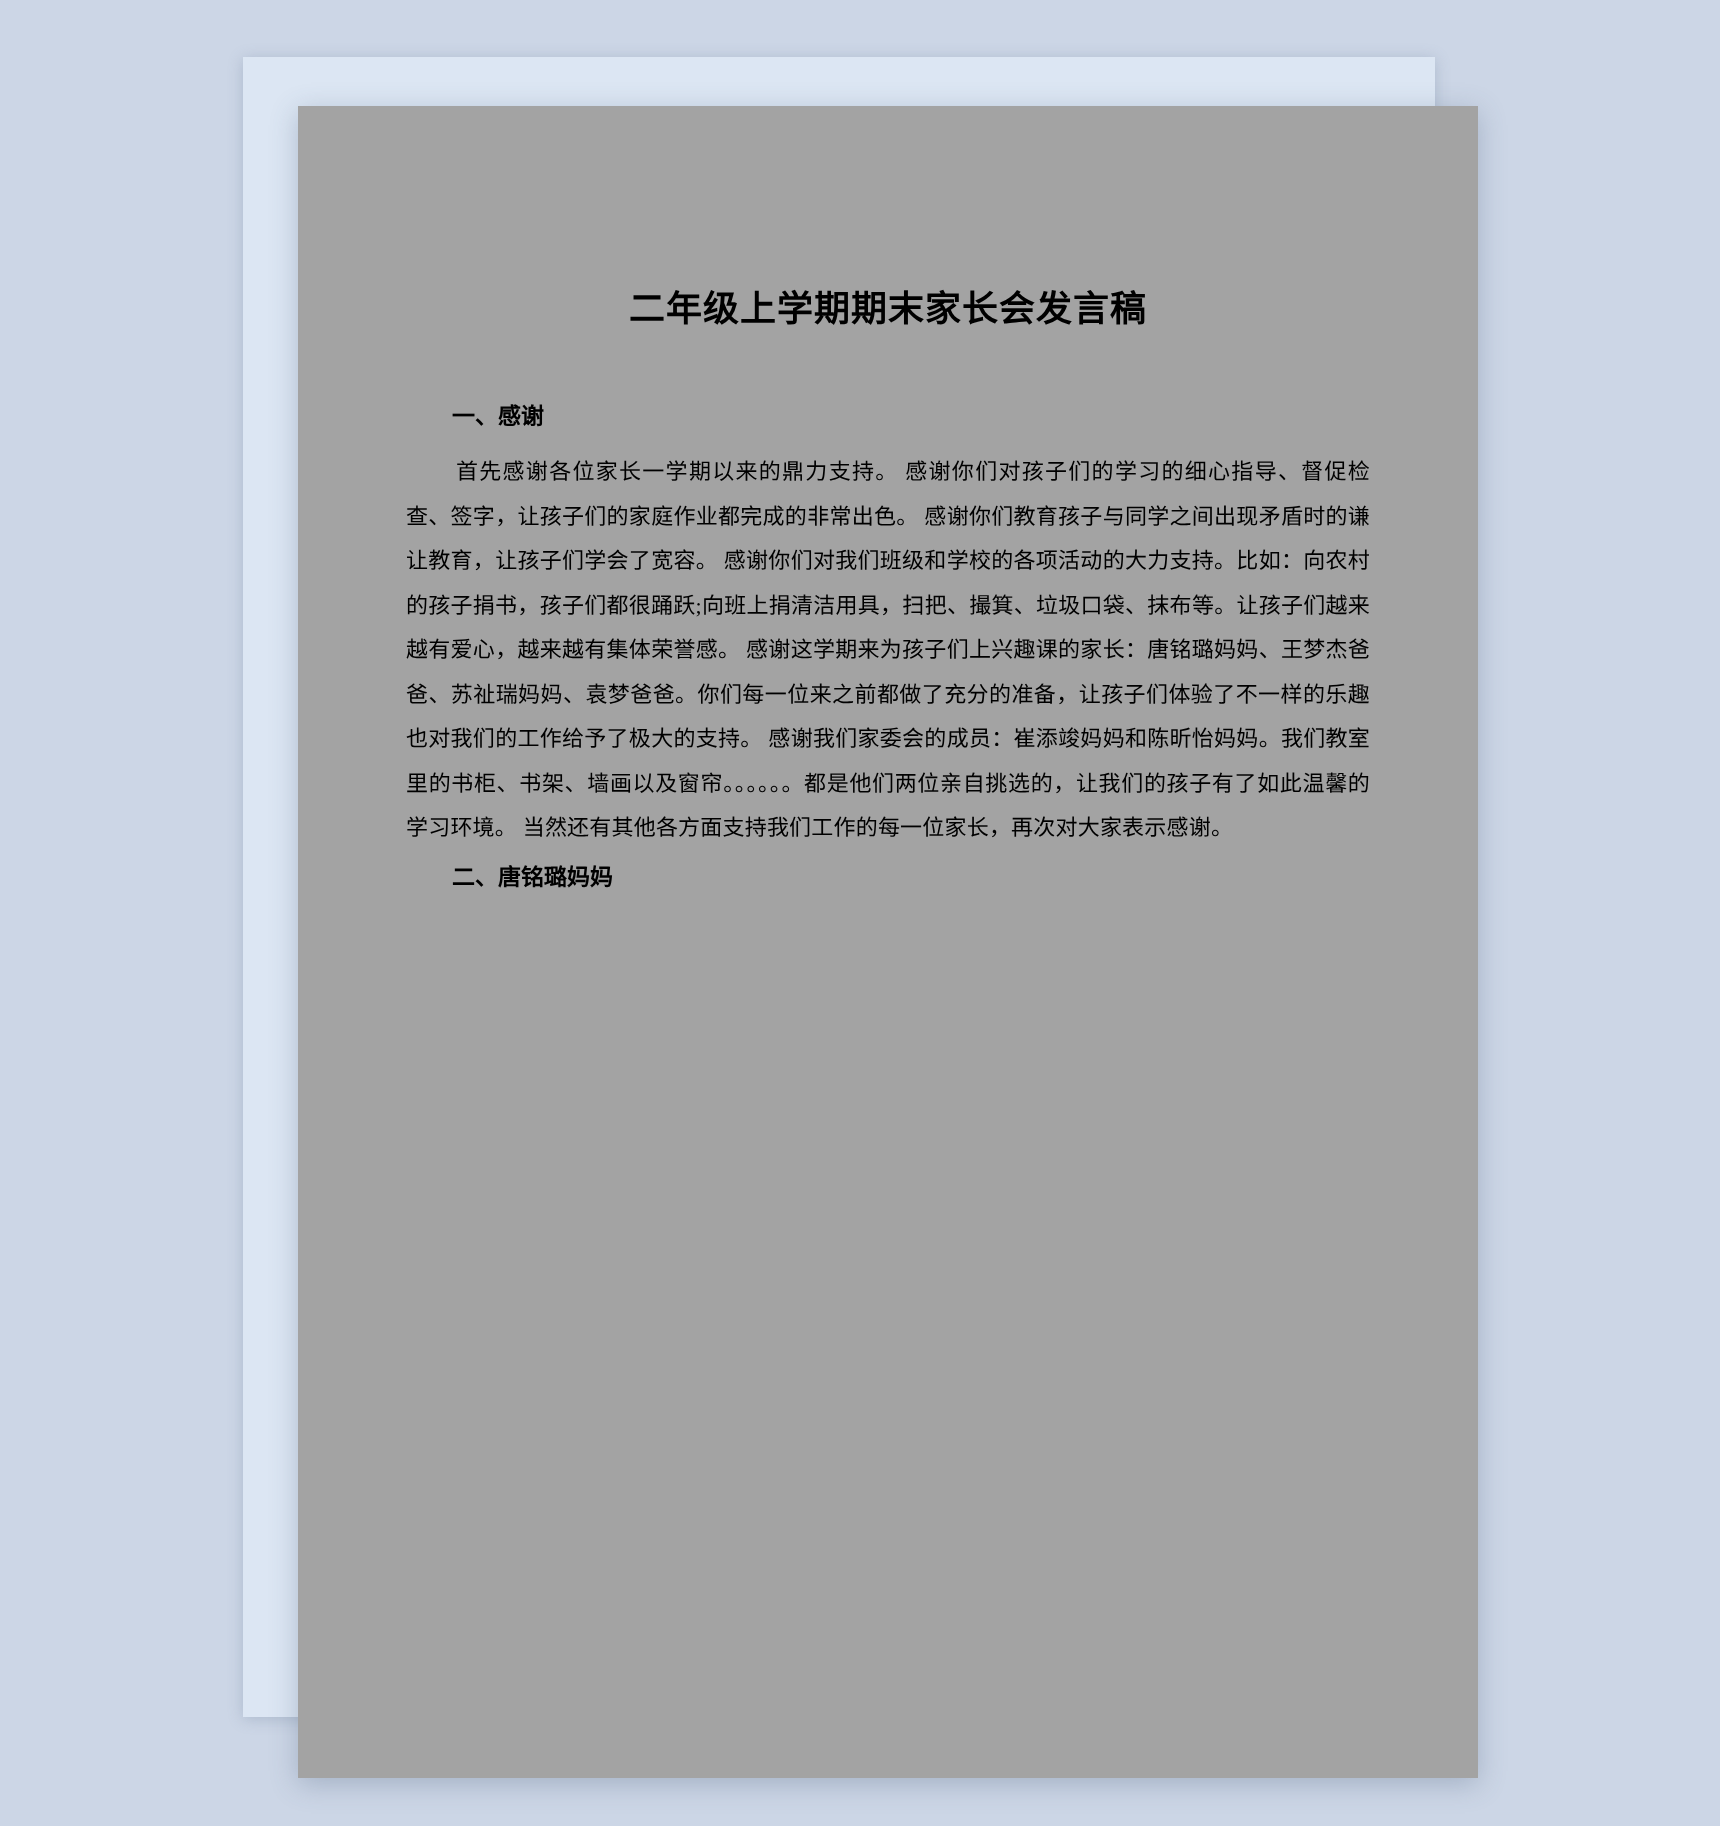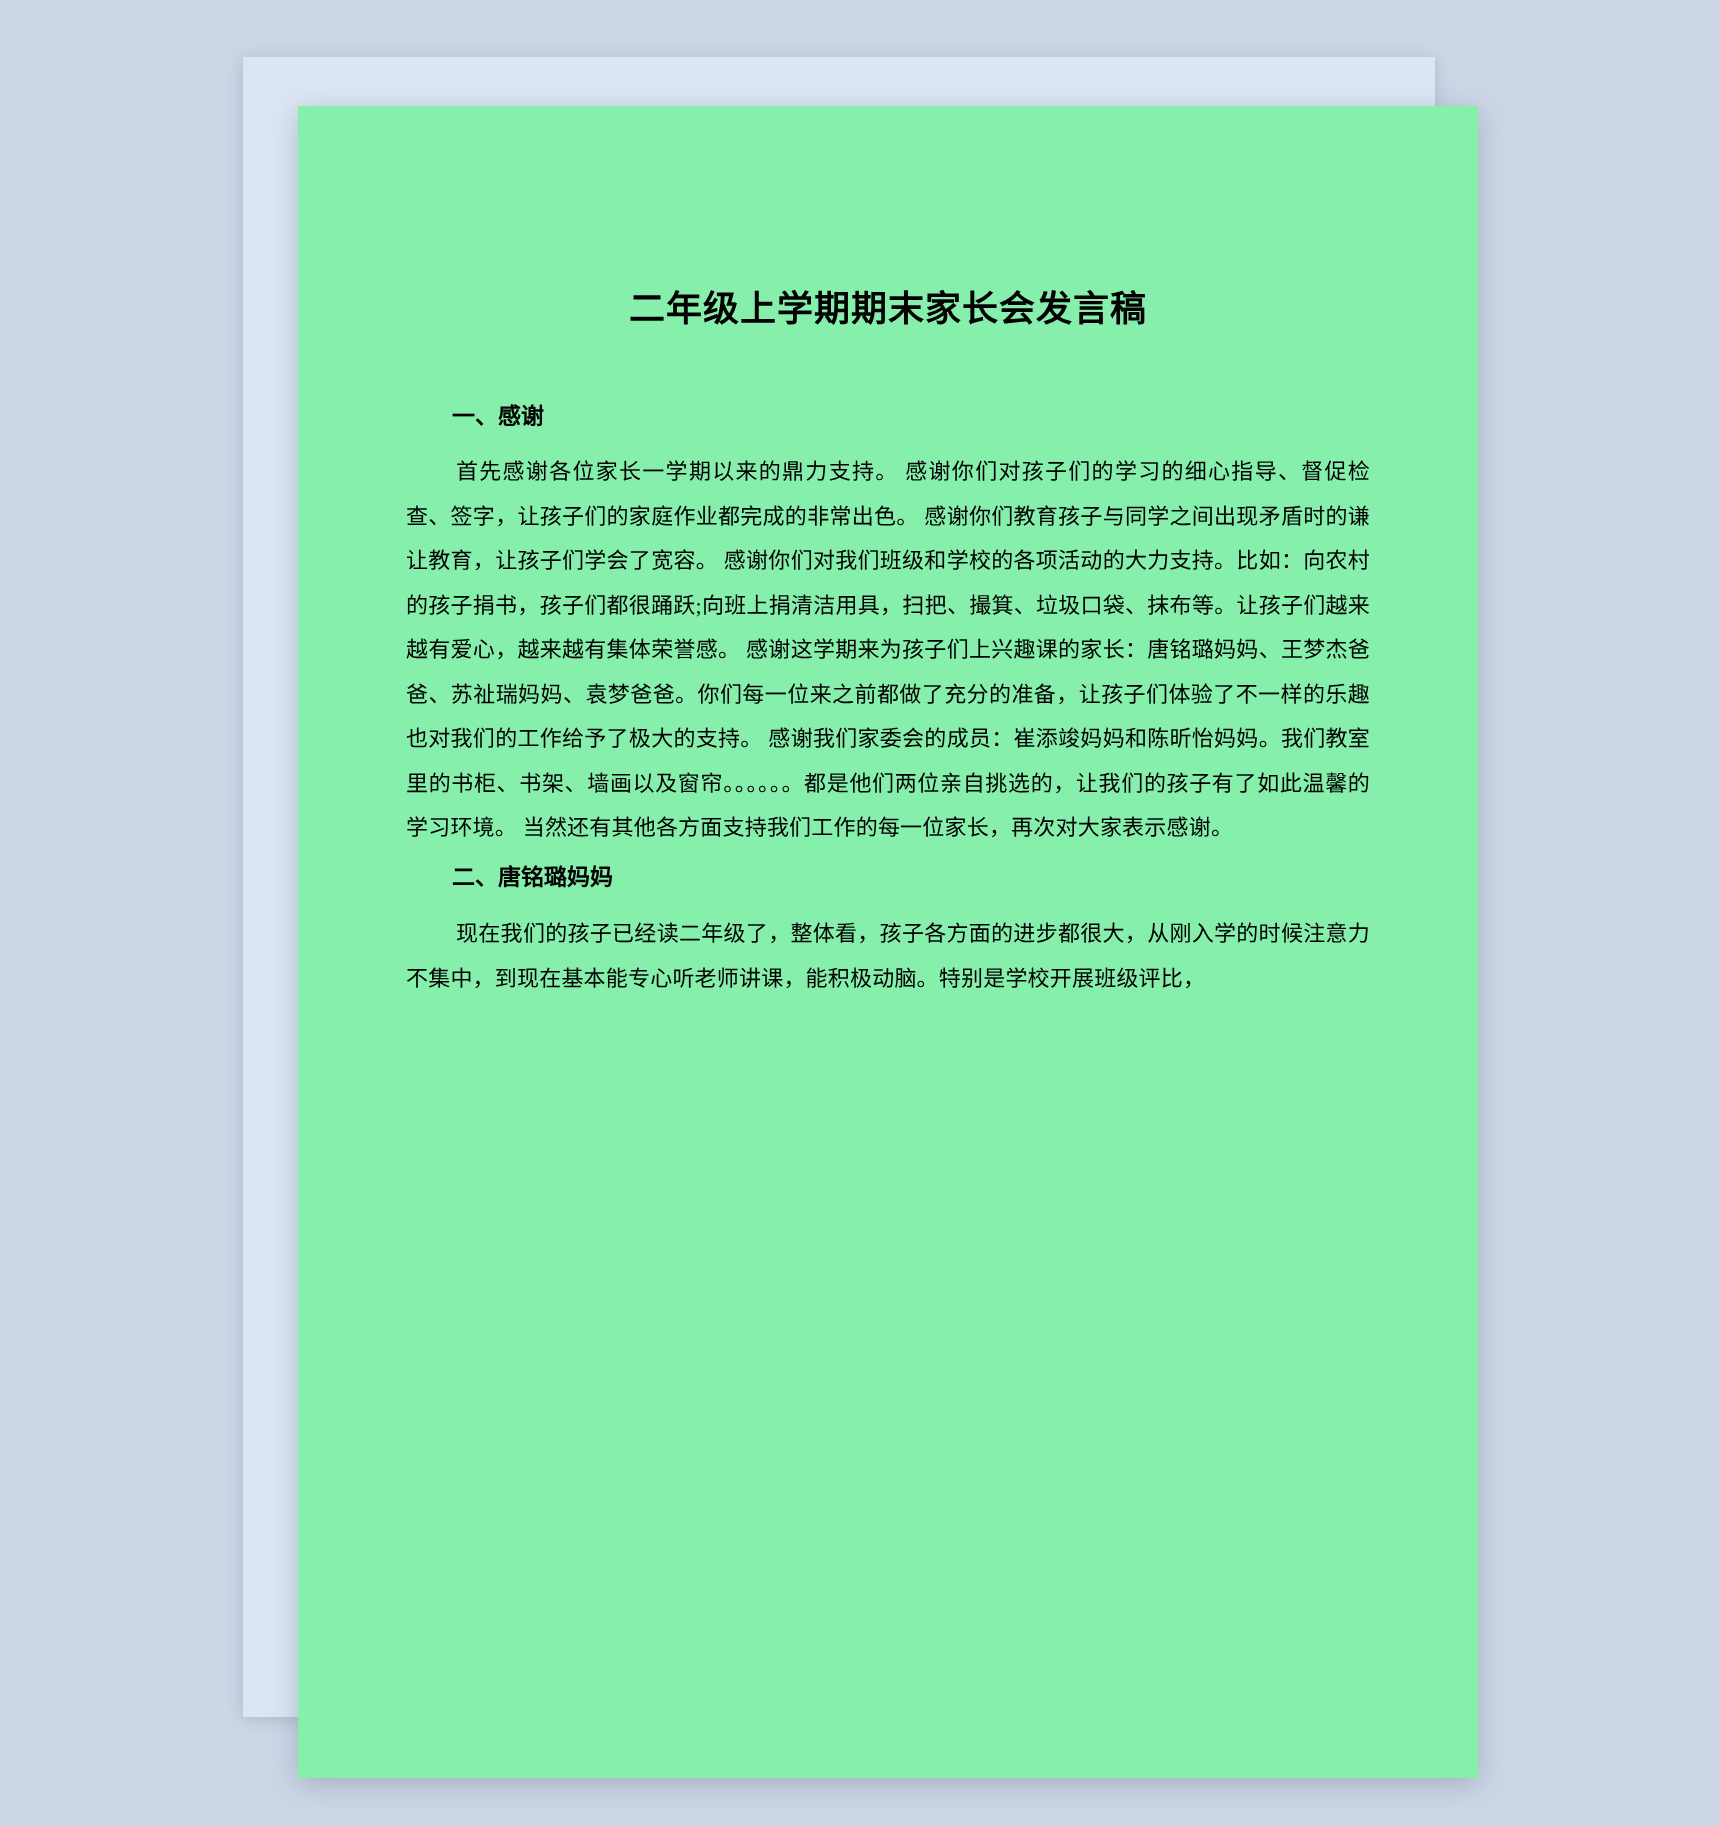--- a/index.html
+++ b/index.html
@@ -31,21 +31,21 @@
     box-shadow: 0 2px 14px rgba(90, 110, 140, 0.28);
   }
 
   
   .page {
     position: absolute;
     left: 298px;
     top: 106px;
     width: 1180px;
     height: 1672px;
-    background: #86efac;
+    background: #a3a3a3;
     box-shadow: 0 6px 26px rgba(70, 90, 120, 0.30);
     box-sizing: border-box;
     padding: 0;
   }
 
   .doc-body {
     position: absolute;
     left: 0;
     top: 0;
     width: 100%;
@@ -102,18 +102,17 @@
     <div class="doc-body">
 
       <h1 class="doc-title">二年级上学期期末家长会发言稿</h1>
 
       <p class="section-heading">一、感谢</p>
 
       <p class="para">首先感谢各位家长一学期以来的鼎力支持。 感谢你们对孩子们的学习的细心指导、督促检查、签字，让孩子们的家庭作业都完成的非常出色。 感谢你们教育孩子与同学之间出现矛盾时的谦让教育，让孩子们学会了宽容。 感谢你们对我们班级和学校的各项活动的大力支持。比如：向农村的孩子捐书，孩子们都很踊跃;向班上捐清洁用具，扫把、撮箕、垃圾口袋、抹布等。让孩子们越来越有爱心，越来越有集体荣誉感。 感谢这学期来为孩子们上兴趣课的家长：唐铭璐妈妈、王梦杰爸爸、苏祉瑞妈妈、袁梦爸爸。你们每一位来之前都做了充分的准备，让孩子们体验了不一样的乐趣也对我们的工作给予了极大的支持。 感谢我们家委会的成员：崔添竣妈妈和陈昕怡妈妈。我们教室里的书柜、书架、墙画以及窗帘。。。。。。都是他们两位亲自挑选的，让我们的孩子有了如此温馨的学习环境。 当然还有其他各方面支持我们工作的每一位家长，再次对大家表示感谢。</p>
 
       <p class="section-heading">二、唐铭璐妈妈</p>
 
-      <p class="para last">现在我们的孩子已经读二年级了，整体看，孩子各方面的进步都很大，从刚入学的时候注意力不集中，到现在基本能专心听老师讲课，能积极动脑。特别是学校开展班级评比，</p>
 
     </div>
   </div>
 
 </div>
 
 </body></html>

